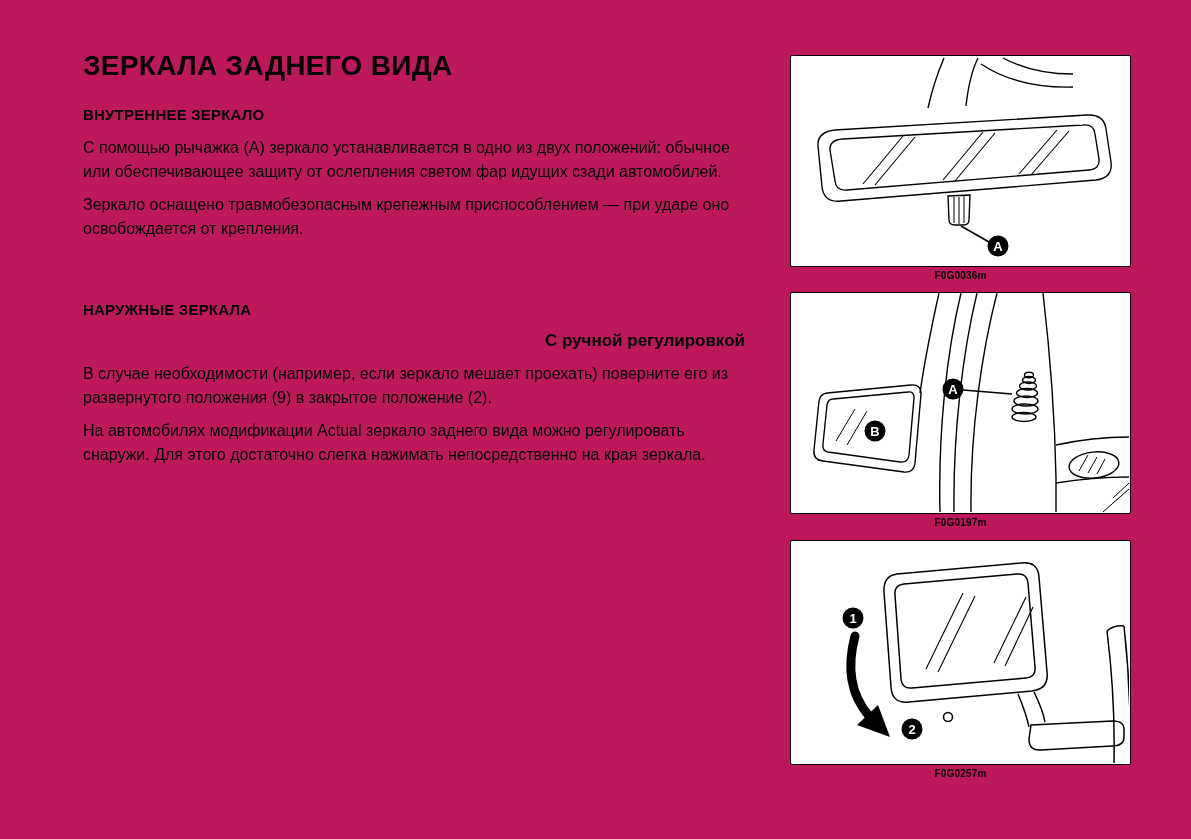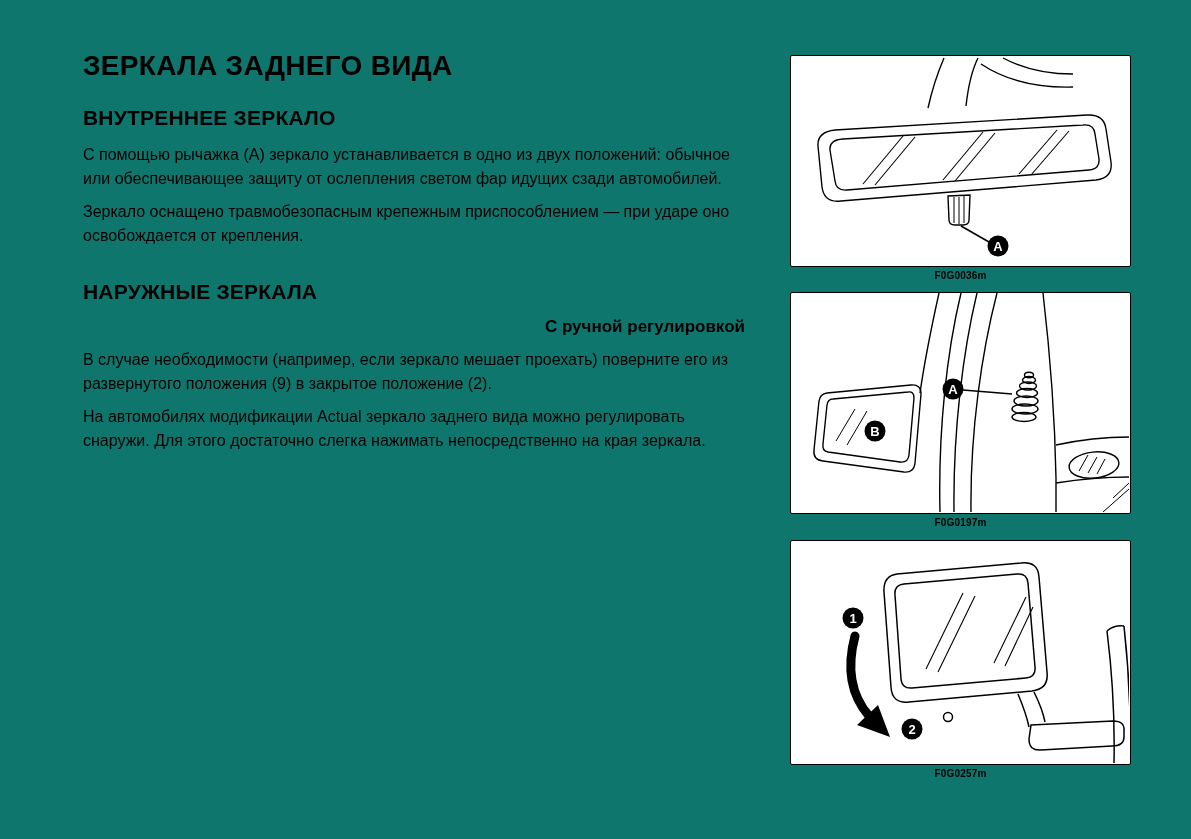--- a/index.html
+++ b/index.html
@@ -4,49 +4,49 @@
 <style>
   * { margin:0; padding:0; box-sizing:border-box; }
   html,body { width:1191px; height:839px; }
   body {
     background:#ffffff;
     color:#000;
     font-family:"Liberation Sans", sans-serif;
     position:relative;
     overflow:hidden;
   }
-  .page { position:absolute; inset:0; background:#0f766e; }
+  .page { position:absolute; inset:0; background:#be185d; }
 
   .text-col { position:absolute; left:83px; top:50px; width:662px; }
 
   h1.title {
     font-size:28px;
     font-weight:800;
     letter-spacing:0.3px;
     margin-bottom:24px;
     font-family:"Liberation Sans", sans-serif;
   }
   h2.sec {
-    font-size:21px;
+    font-size:15px;
     font-weight:bold;
     margin-bottom:13px;
     letter-spacing:0.2px;
   }
   h3.sub {
     font-size:17px;
     font-weight:bold;
     margin-bottom:11px;
     text-align:right;
   }
   p.body {
     font-size:16px;
     line-height:24px;
     margin-bottom:9px;
   }
-  section.sec2 { display:block; margin-top:32px; }
+  section.sec2 { display:block; margin-top:60px; }
 
   .fig { position:absolute; left:790px; width:341px; }
   .fig-box {
     border:1.5px solid #000;
     border-radius:2px;
     background:#fff;
     overflow:hidden;
   }
   .fig1 { top:55px; }   .fig1 .fig-box { height:212px; }
   .fig2 { top:292px; }  .fig2 .fig-box { height:222px; }

